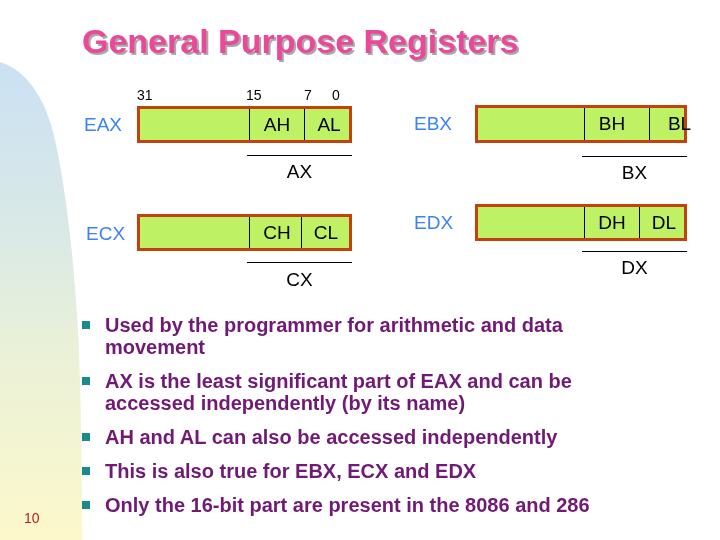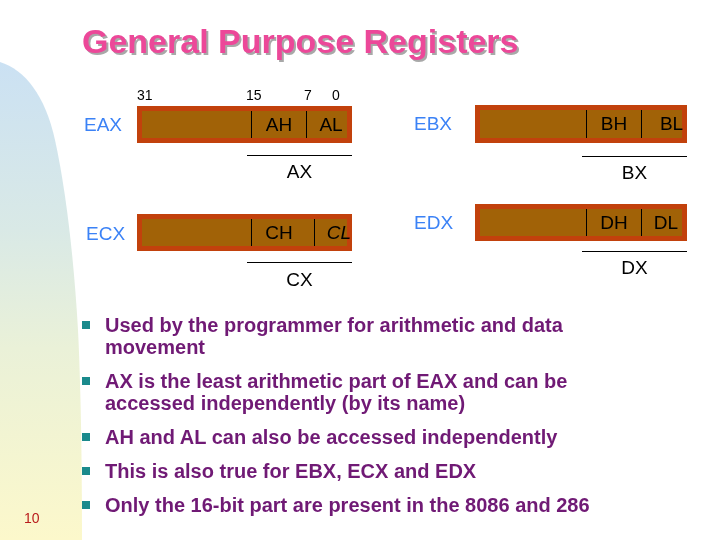--- a/index.html
+++ b/index.html
@@ -14,21 +14,21 @@
   .title {
     left:82px; top:22px;
     font-size:34px; font-weight:bold;
     color:#ec4899;
     text-shadow:2px 2px 0 #a8a8a8;
     white-space:nowrap;
   }
   .dlabel  { font-size:19px; color:#3b82f6; white-space:nowrap; }
   .bitlabel{ font-size:14px; color:#000; }
   .regbox {
-    border:5px solid #c2410c; background:#a16207; box-sizing:border-box;
+    border:3px solid #c2410c; background:#bef264; box-sizing:border-box;
   }
   .cell {
     position:absolute; top:0; height:100%;
     border-left:1px solid #000; box-sizing:border-box;
     display:flex; align-items:center; justify-content:center;
     font-size:19px; color:#000;
   }
   .underline { height:1px; background:#000; }
   .wordlabel { font-size:19px; color:#000000; width:105px; text-align:center; }
   .bullets {
@@ -74,50 +74,50 @@
 <div class="abs regbox" style="left:137px;top:106px;width:215px;height:37px;">
   <div class="cell" style="left:109px;width:55px;">AH</div>
   <div class="cell" style="left:164px;width:49px;">AL</div>
 </div>
 <div class="abs underline" style="left:247px;top:155px;width:105px;"></div>
 <div class="abs wordlabel" style="left:247px;top:161px;">AX</div>
 
 <span class="abs dlabel" style="left:414px;top:113px;">EBX</span>
 <div class="abs regbox" style="left:475px;top:105px;width:212px;height:38px;">
   <div class="cell" style="left:106px;width:55px;">BH</div>
-  <div class="cell" style="left:161px;width:49px;padding-left:11px;">BL</div>
+  <div class="cell" style="left:171px;width:49px;padding-left:11px;">BL</div>
 </div>
 <div class="abs underline" style="left:582px;top:156px;width:105px;"></div>
 <div class="abs wordlabel" style="left:582px;top:162px;">BX</div>
 
 <span class="abs dlabel" style="left:86px;top:223px;">ECX</span>
 <div class="abs regbox" style="left:137px;top:214px;width:215px;height:37px;">
   <div class="cell" style="left:109px;width:55px;">CH</div>
-  <div class="cell" style="left:172px;width:49px;font-style:italic;">CL</div>
+  <div class="cell" style="left:161px;width:49px;">CL</div>
 </div>
 <div class="abs underline" style="left:247px;top:262px;width:105px;"></div>
 <div class="abs wordlabel" style="left:247px;top:269px;">CX</div>
 
 <span class="abs dlabel" style="left:414px;top:212px;">EDX</span>
 <div class="abs regbox" style="left:475px;top:204px;width:212px;height:37px;">
   <div class="cell" style="left:106px;width:55px;">DH</div>
   <div class="cell" style="left:161px;width:49px;">DL</div>
 </div>
 <div class="abs underline" style="left:582px;top:251px;width:105px;"></div>
 <div class="abs wordlabel" style="left:582px;top:257px;">DX</div>
 
 <div class="abs bullets">
   <div class="bullet">
     <span class="bullet-marker"></span>
     <div class="bullet-text">Used by the programmer for arithmetic and data
 movement</div>
   </div>
   <div class="bullet">
     <span class="bullet-marker"></span>
-    <div class="bullet-text">AX is the least arithmetic part of EAX and can be
+    <div class="bullet-text">AX is the least significant part of EAX and can be
 accessed independently (by its name)</div>
   </div>
   <div class="bullet">
     <span class="bullet-marker"></span>
     <div class="bullet-text">AH and AL can also be accessed independently</div>
   </div>
   <div class="bullet">
     <span class="bullet-marker"></span>
     <div class="bullet-text">This is also true for EBX, ECX and EDX</div>
   </div>

